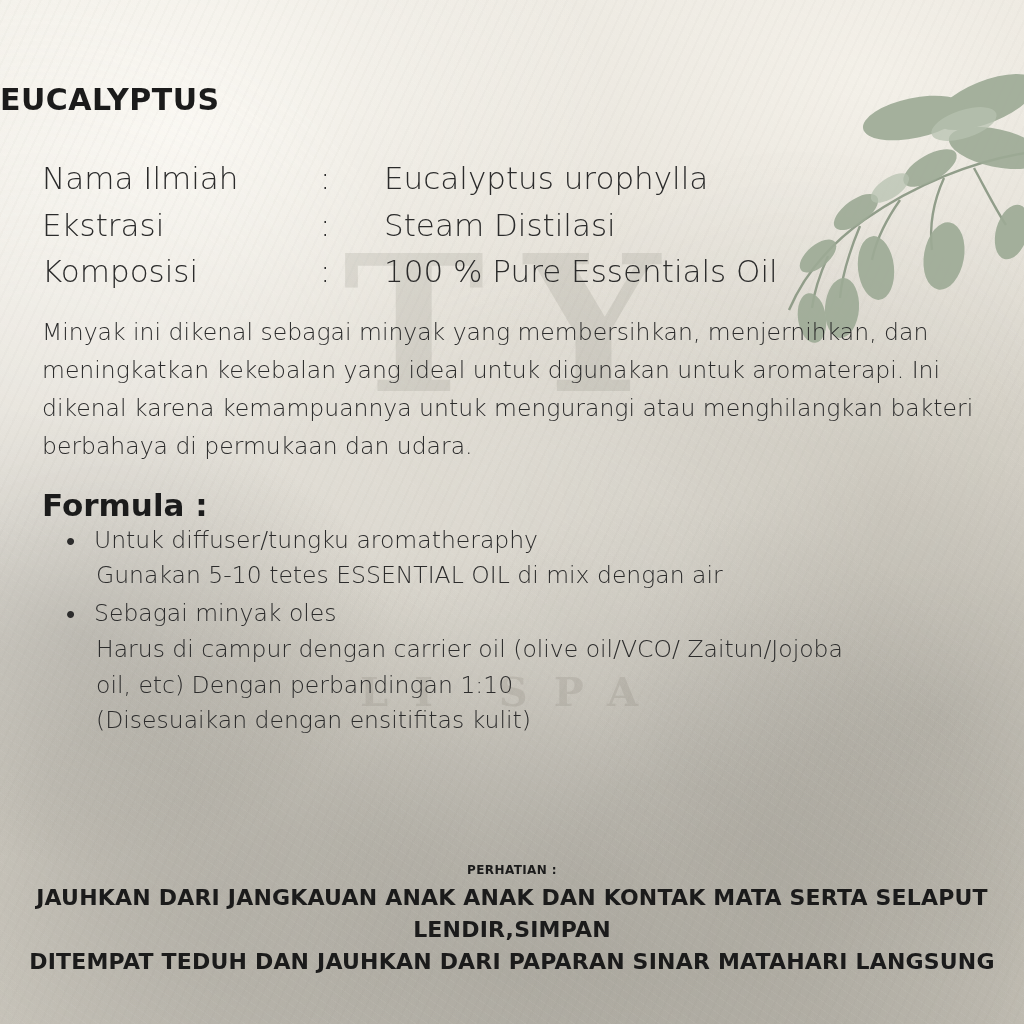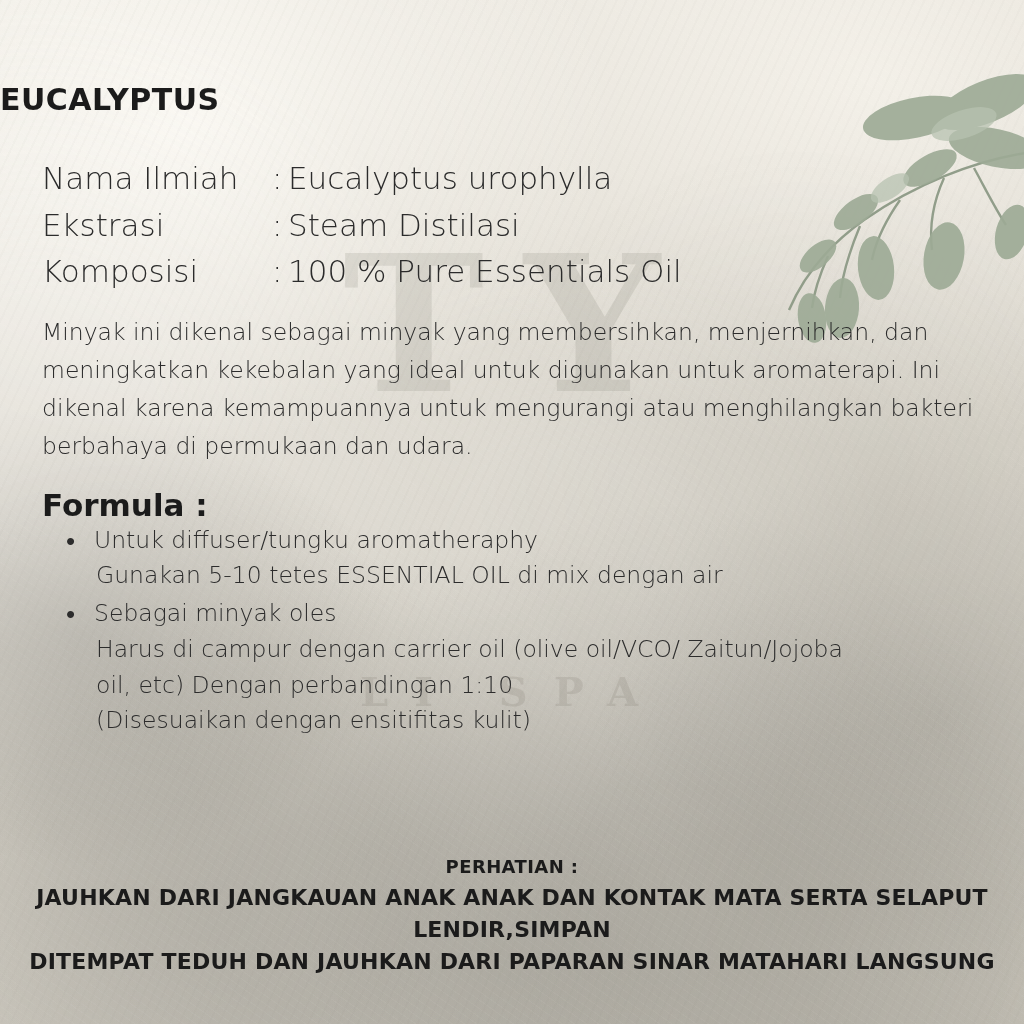--- a/index.html
+++ b/index.html
@@ -114,20 +114,21 @@
   .specs {
     margin: 38px 0 0 42px;
   }
   .spec-row {
     display: flex;
     align-items: baseline;
     font-size: 31px;
     color: #2b2b2b;
     line-height: 1.5;
     font-weight: 300;
+    gap: 48px;
   }
   .spec-label {
     width: 230px;
     flex: 0 0 230px;
     white-space: pre;
   }
   .spec-colon {
     width: 16px;
     flex: 0 0 16px;
   }
@@ -179,21 +180,21 @@
 
   .footer {
     position: absolute;
     left: 0;
     right: 0;
     bottom: 46px;
     text-align: center;
     z-index: 3;
   }
   .footer-title {
-    font-size: 18px;
+    font-size: 12px;
     font-weight: bold;
     color: #1b1b1b;
     letter-spacing: 0.4px;
     margin-bottom: 5px;
   }
   .footer-line {
     font-size: 22px;
     font-weight: bold;
     color: #1b1b1b;
     letter-spacing: 0.2px;

